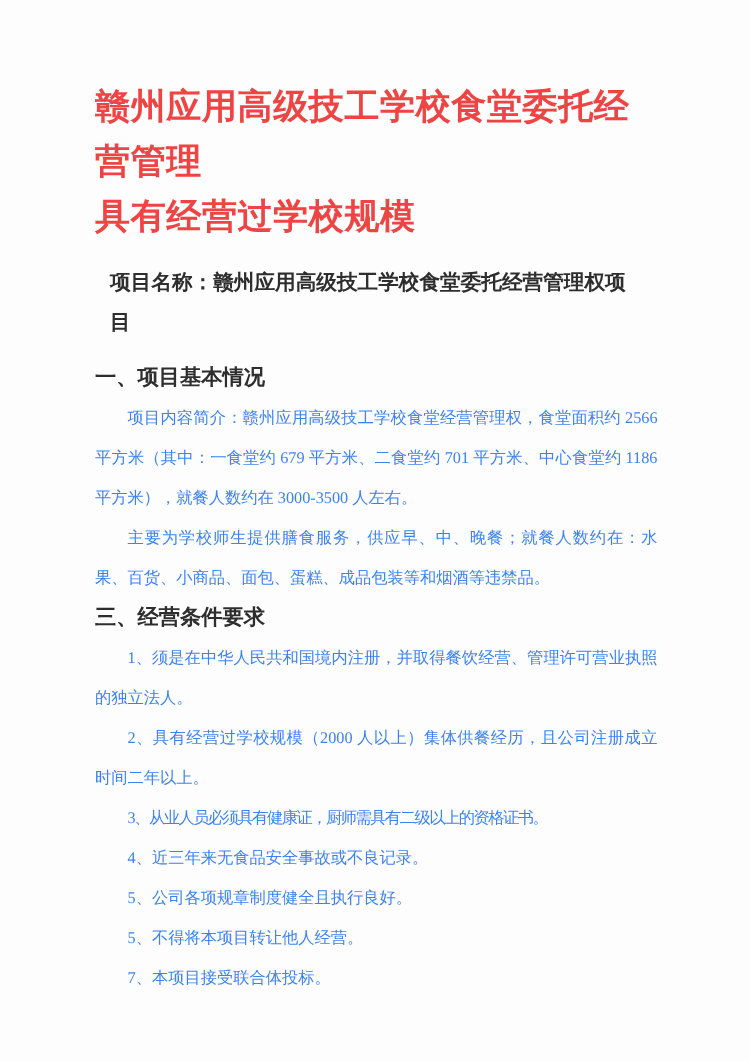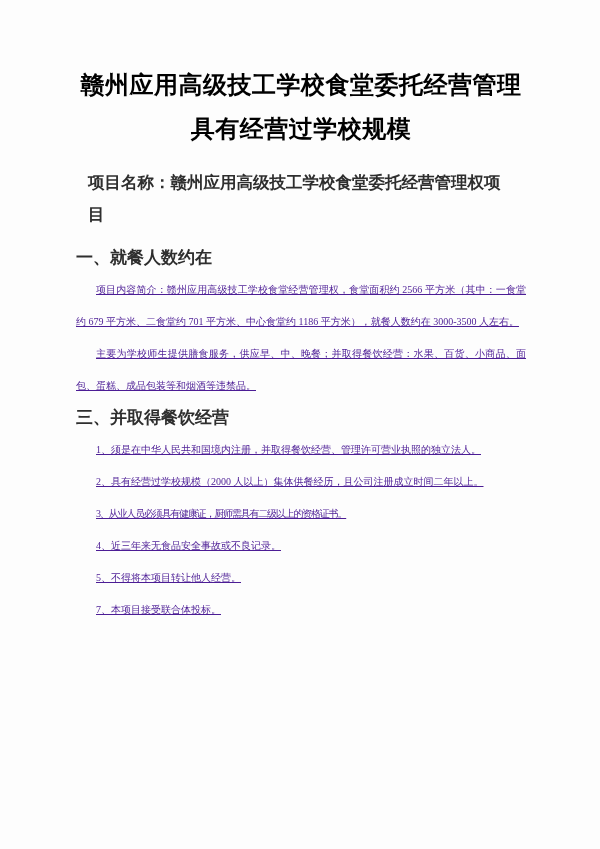--- a/index.html
+++ b/index.html
@@ -19,25 +19,25 @@
     box-sizing: border-box;
     width: 600px;
     height: 849px;
     padding: 63px 74px 0 76px;
     background: #fdfdfd;
   }
   .title {
     margin: 0 0 15px 0;
     font-family: "Liberation Sans", "DejaVu Sans", sans-serif;
     font-weight: 700;
-    font-size: 24px;
+    font-size: 28px;
     line-height: 44px;
     letter-spacing: 0.5px;
-    color: #000000;
-    text-align: center;
+    color: #ef4444;
+    text-align: left;
   }
   .title .tline {
     display: block;
   }
   .pname {
     margin: 12px;
     font-family: "Liberation Sans", "DejaVu Sans", sans-serif;
     font-weight: 700;
     font-size: 16.5px;
     line-height: 32px;
@@ -46,56 +46,56 @@
   h2.sec-heading {
     margin: 0;
     font-family: "Liberation Sans", "DejaVu Sans", sans-serif;
     font-weight: 700;
     font-size: 17px;
     line-height: 32px;
     color: #2e2e2e;
   }
   p.body-par {
     margin: 0;
-    font-size: 10px;
+    font-size: 13px;
     line-height: 32px;
     text-indent: 2em;
     text-align: justify;
     text-justify: inter-ideograph;
-    color: #4c1d95;
-    text-decoration: underline;
+    color: #3b82f6;
   }
   p.body-par.tight {
     letter-spacing: -1.2px;
   }
 </style>
 </head>
 <body>
 
 <div class="page">
 
   <h1 class="title">
     <span class="tline">赣州应用高级技工学校食堂委托经营管理</span>
     <span class="tline">具有经营过学校规模</span>
   </h1>
 
   <p class="pname"><span>项目名称：</span><span>赣州应用高级技工学校食堂委托经营管理权项目</span></p>
 
   <section>
-    <h2 class="sec-heading">一、就餐人数约在</h2>
+    <h2 class="sec-heading">一、项目基本情况</h2>
     <p class="body-par">项目内容简介：赣州应用高级技工学校食堂经营管理权，食堂面积约 2566 平方米（其中：一食堂约 679 平方米、二食堂约 701 平方米、中心食堂约 1186 平方米），就餐人数约在 3000-3500 人左右。</p>
   </section>
 
   <section>
-    <p class="body-par">主要为学校师生提供膳食服务，供应早、中、晚餐；并取得餐饮经营：水果、百货、小商品、面包、蛋糕、成品包装等和烟酒等违禁品。</p>
+    <p class="body-par">主要为学校师生提供膳食服务，供应早、中、晚餐；就餐人数约在：水果、百货、小商品、面包、蛋糕、成品包装等和烟酒等违禁品。</p>
   </section>
 
   <section>
-    <h2 class="sec-heading">三、并取得餐饮经营</h2>
+    <h2 class="sec-heading">三、经营条件要求</h2>
     <p class="body-par">1、须是在中华人民共和国境内注册，并取得餐饮经营、管理许可营业执照的独立法人。</p>
     <p class="body-par">2、具有经营过学校规模（2000 人以上）集体供餐经历，且公司注册成立时间二年以上。</p>
     <p class="body-par tight">3、从业人员必须具有健康证，厨师需具有二级以上的资格证书。</p>
     <p class="body-par">4、近三年来无食品安全事故或不良记录。</p>
+    <p class="body-par">5、公司各项规章制度健全且执行良好。</p>
     <p class="body-par">5、不得将本项目转让他人经营。</p>
     <p class="body-par">7、本项目接受联合体投标。</p>
   </section>
 
 </div>
 
 </body></html>

